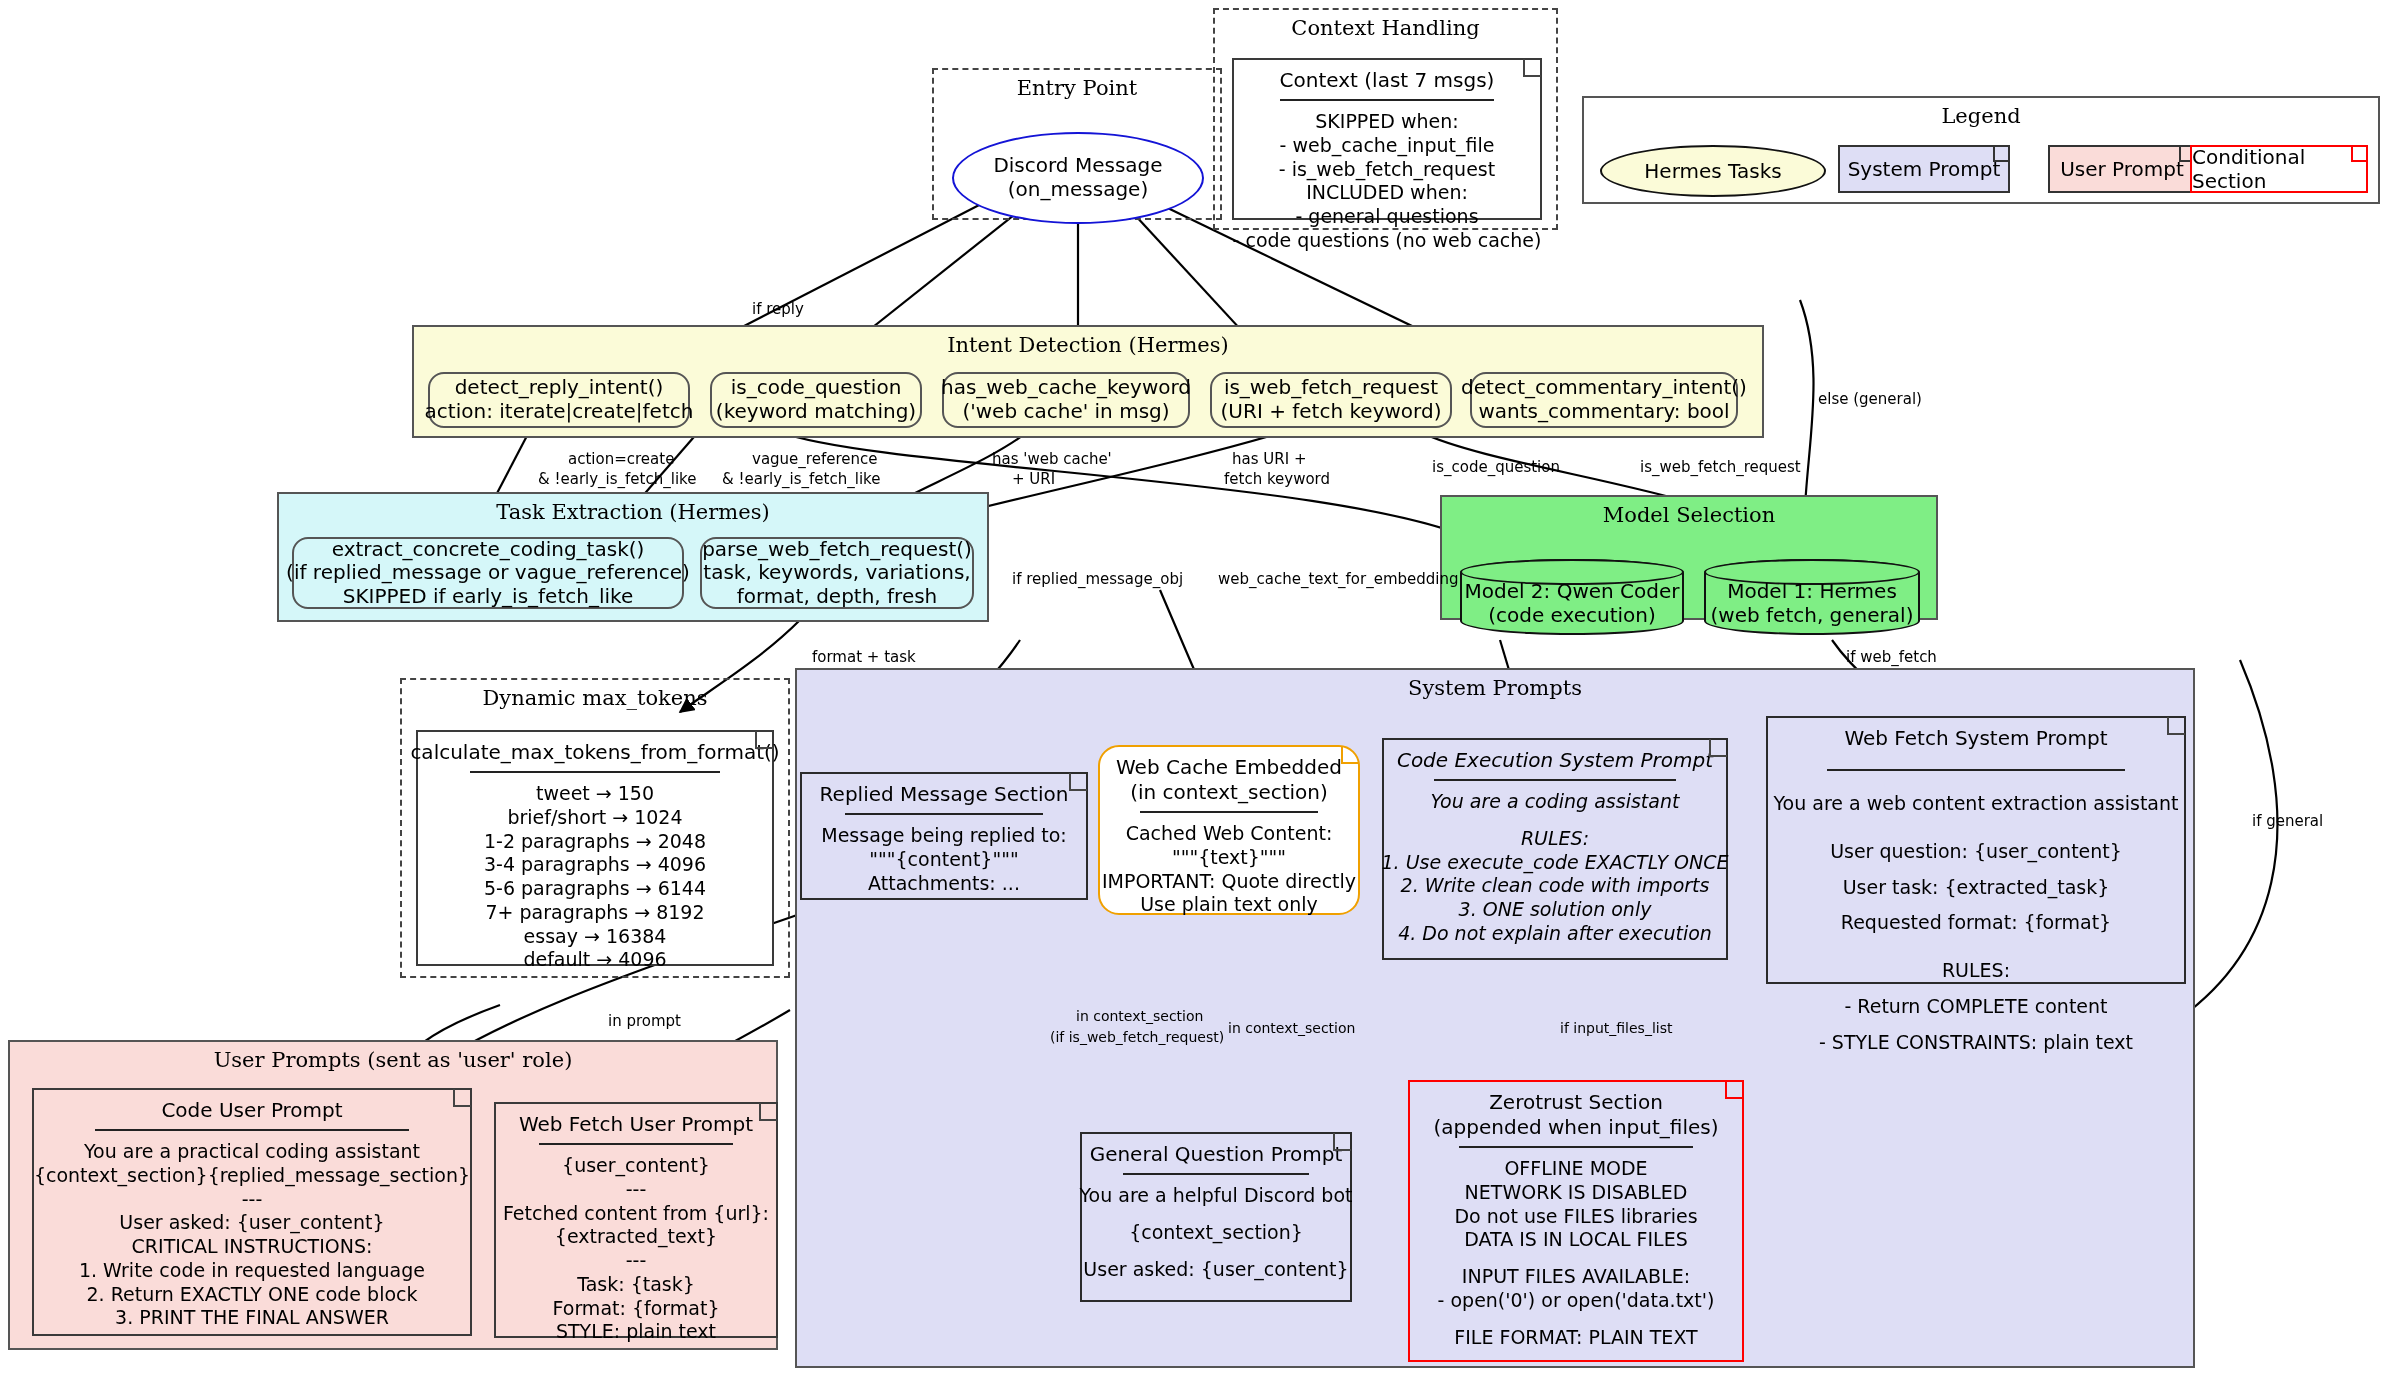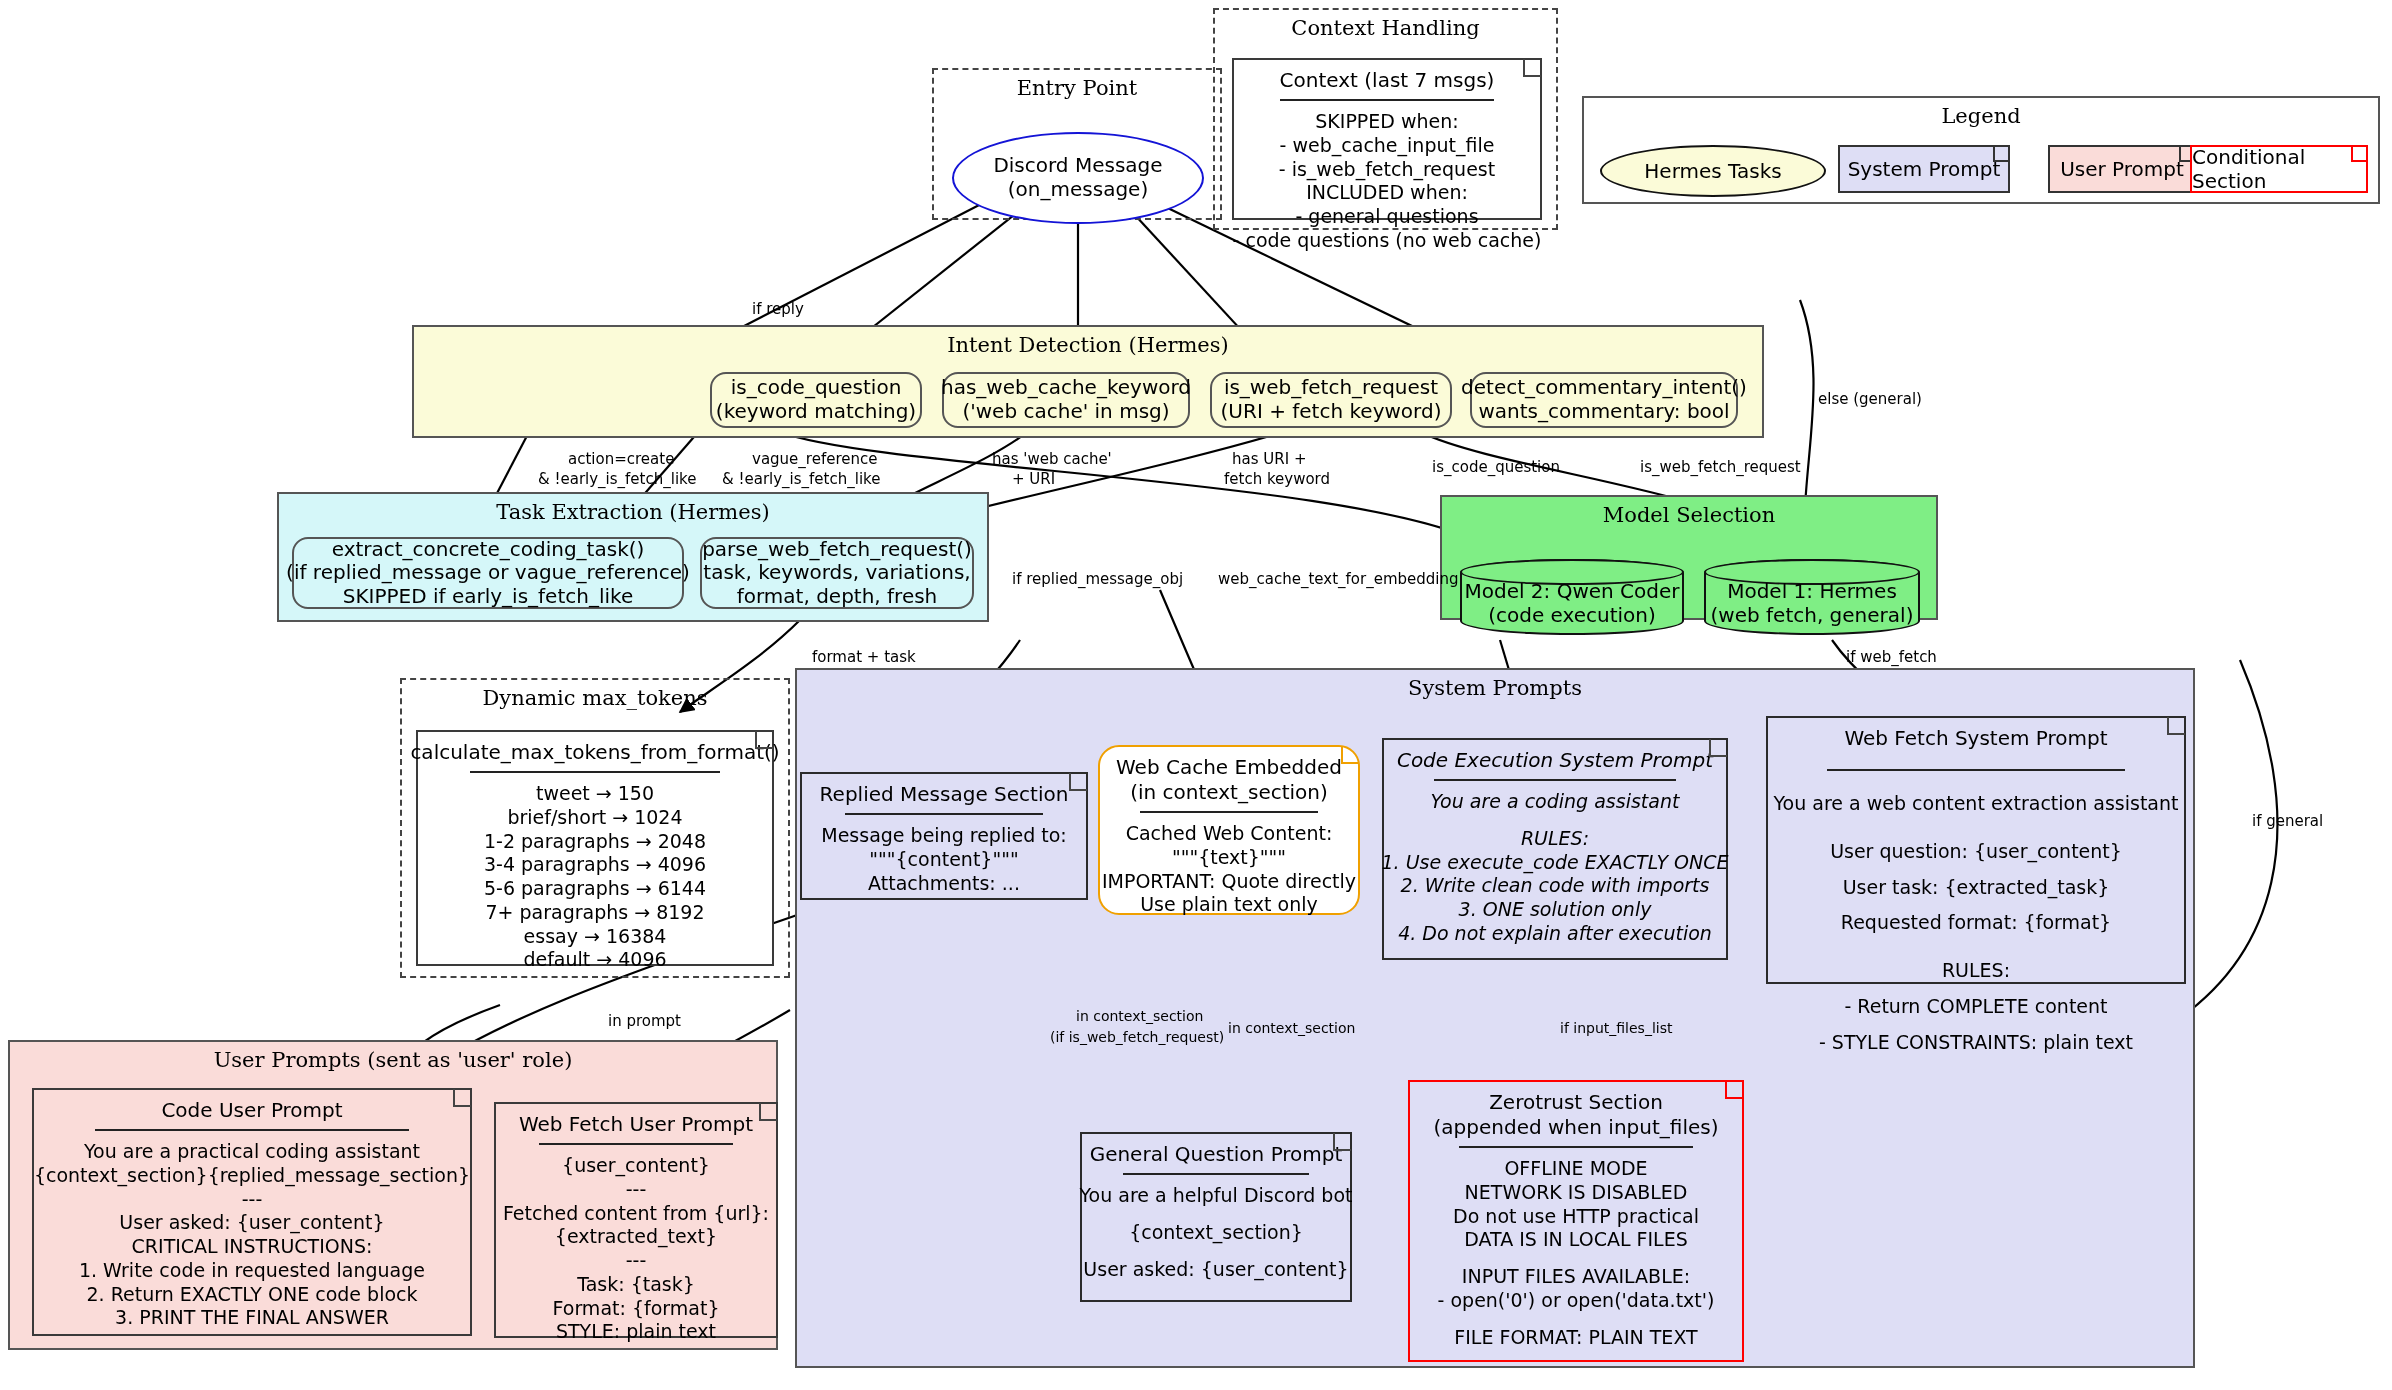--- a/index.html
+++ b/index.html
@@ -209,20 +209,24 @@
     <div class="note-rule"></div>
     <span class="ln">SKIPPED when:</span>
     <span class="ln">- web_cache_input_file</span>
     <span class="ln">- is_web_fetch_request</span>
     <span class="sp"></span>
     <span class="ln">INCLUDED when:</span>
     <span class="ln">- general questions</span>
     <span class="ln">- code questions (no web cache)</span>
   </div>
 
+  <div class="node rnode yellow" style="left:428px;top:372px;width:262px;height:56px;">
+    <span class="ln">detect_reply_intent()</span>
+    <span class="ln">action: iterate|create|fetch</span>
+  </div>
   <div class="node rnode yellow" style="left:710px;top:372px;width:212px;height:56px;">
     <span class="ln">is_code_question</span>
     <span class="ln">(keyword matching)</span>
   </div>
   <div class="node rnode yellow" style="left:942px;top:372px;width:248px;height:56px;">
     <span class="ln">has_web_cache_keyword</span>
     <span class="ln">('web cache' in msg)</span>
   </div>
   <div class="node rnode yellow" style="left:1210px;top:372px;width:242px;height:56px;">
     <span class="ln">is_web_fetch_request</span>
@@ -334,21 +338,21 @@
     <span class="ln">User asked: {user_content}</span>
   </div>
 
   <div class="note red" style="left:1408px;top:1080px;width:336px;height:282px;">
     <span class="fold"></span>
     <span class="note-title">Zerotrust Section</span>
     <span class="note-title">(appended when input_files)</span>
     <div class="note-rule"></div>
     <span class="ln">OFFLINE MODE</span>
     <span class="ln">NETWORK IS DISABLED</span>
-    <span class="ln">Do not use HTTP practical</span>
+    <span class="ln">Do not use FILES libraries</span>
     <span class="ln">DATA IS IN LOCAL FILES</span>
     <span class="sp"></span>
     <span class="ln">INPUT FILES AVAILABLE:</span>
     <span class="ln">- open('0') or open('data.txt')</span>
     <span class="sp"></span>
     <span class="ln">FILE FORMAT: PLAIN TEXT</span>
   </div>
 
   <div class="note pink" style="left:32px;top:1088px;width:440px;height:248px;">
     <span class="fold"></span>

